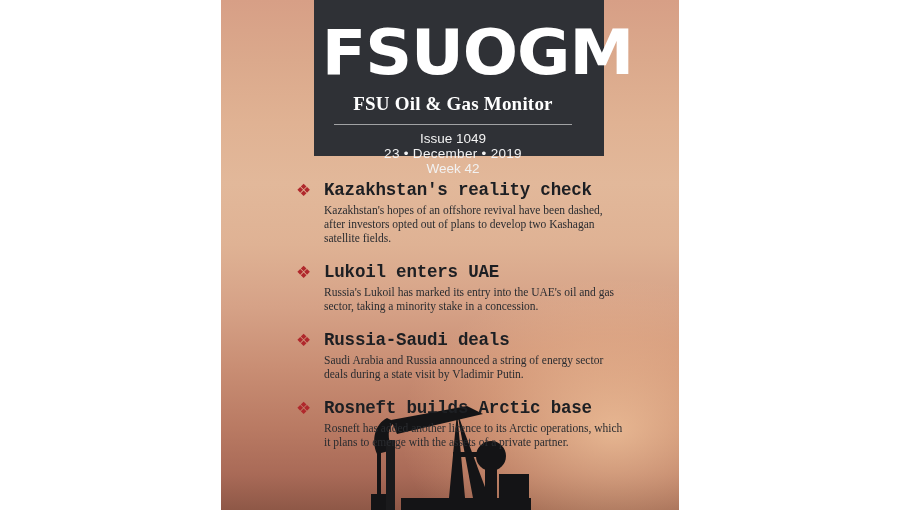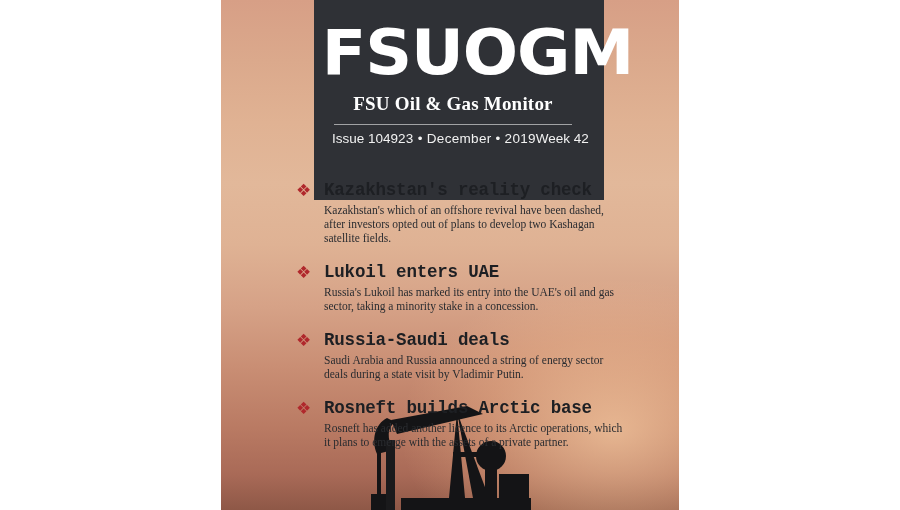--- a/index.html
+++ b/index.html
@@ -50,21 +50,21 @@
     background: radial-gradient(ellipse at center, rgba(255,214,170,0.65) 0%, rgba(255,200,150,0.25) 45%, rgba(255,190,140,0) 72%);
     pointer-events: none;
   }
 
   
   #masthead {
     position: absolute;
     left: 93px;
     top: 0px;
     width: 290px;
-    height: 200px;
+    height: 156px;
     background: #2f3136;
     color: #ffffff;
     box-sizing: border-box;
     padding: 8px 26px 6px 14px;
   }
 
   #logo-text {
     font-family: "DejaVu Sans", sans-serif;
     font-weight: 700;
     font-size: 62px;
@@ -94,20 +94,21 @@
   }
 
   #issue-row {
     display: flex;
     justify-content: space-between;
     align-items: center;
     font-size: 13.5px;
     color: #f2f2f2;
     padding: 6px 4px 0 4px;
     font-family: "Liberation Sans", sans-serif;
+    flex-direction: column;
   }
   #issue-row .issue-cell { white-space: nowrap; }
   #issue-row .issue-date { letter-spacing: 0.3px; }
 
   
   #headlines {
     position: absolute;
     left: 75px;
     top: 180px;
     width: 330px;
@@ -219,21 +220,21 @@
         <span class="issue-cell issue-date">23 • December • 2019</span>
         <span class="issue-cell">Week 42</span>
       </div>
     </div>
 
     <div id="headlines">
 
       <div class="headline-item">
         <span class="bullet">❖</span>
         <h2 class="headline-title">Kazakhstan's reality check</h2>
-        <p class="headline-body">Kazakhstan's which of an offshore revival have been dashed, after investors opted out of plans to develop two Kashagan satellite fields.</p>
+        <p class="headline-body">Kazakhstan's hopes of an offshore revival have been dashed, after investors opted out of plans to develop two Kashagan satellite fields.</p>
       </div>
 
       <div class="headline-item">
         <span class="bullet">❖</span>
         <h2 class="headline-title">Lukoil enters UAE</h2>
         <p class="headline-body">Russia's Lukoil has marked its entry into the UAE's oil and gas sector, taking a minority stake in a concession.</p>
       </div>
 
       <div class="headline-item">
         <span class="bullet">❖</span>

